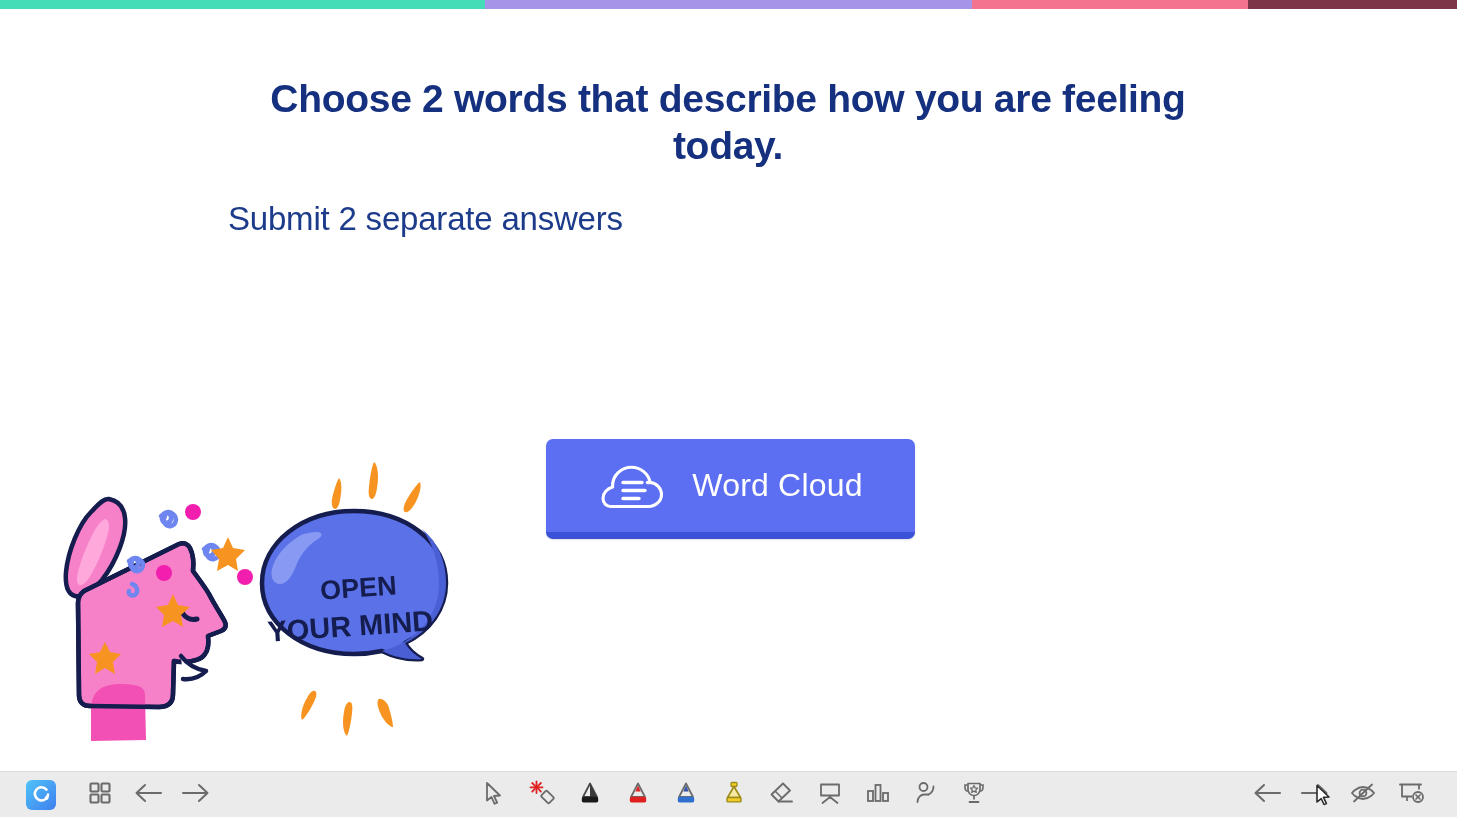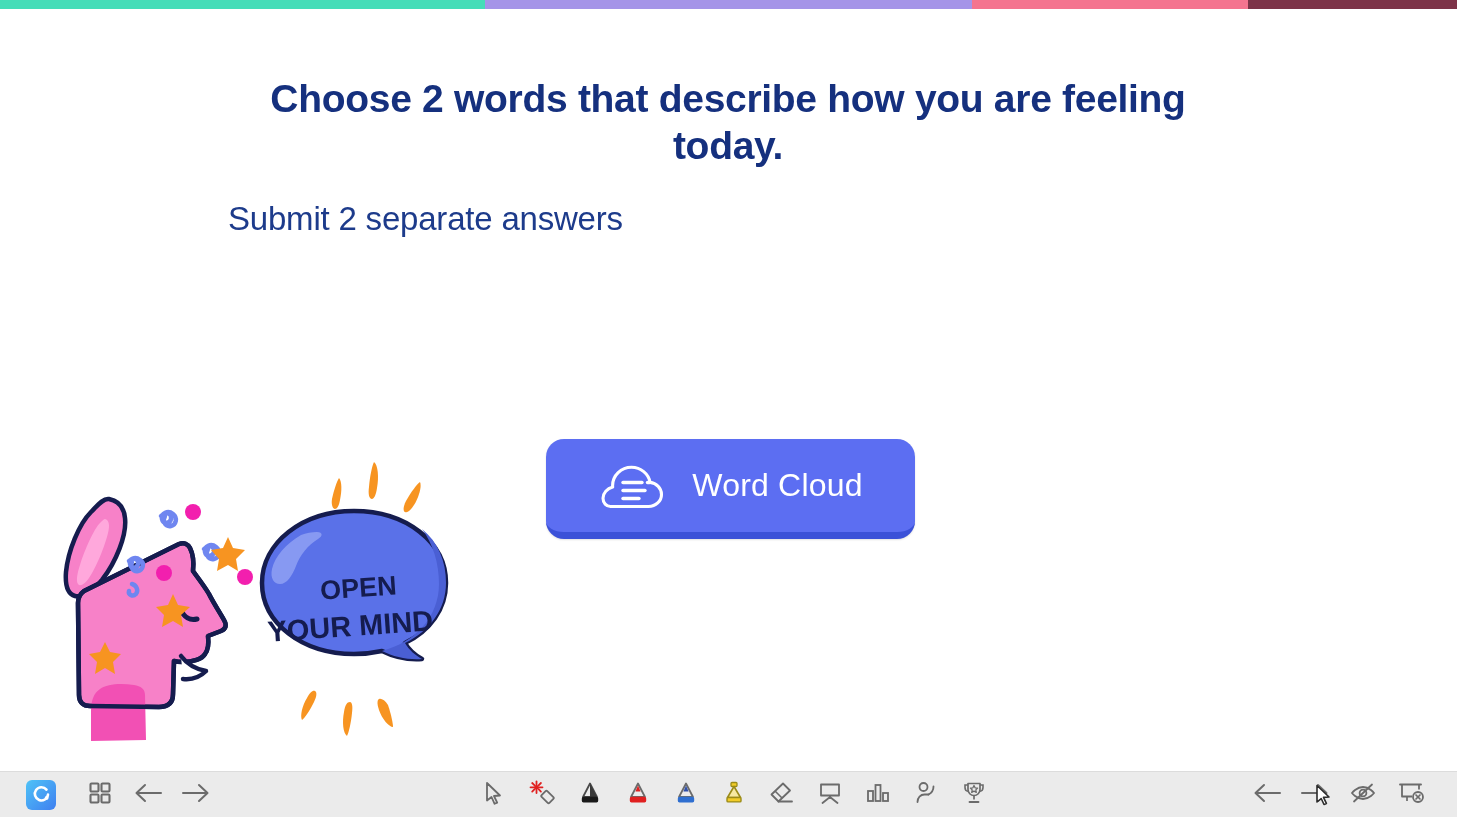--- a/index.html
+++ b/index.html
@@ -105,21 +105,21 @@
   
   #word-cloud-button {
     position: absolute;
     left: 546px;
     top: 430px;
     width: 369px;
     height: 100px;
     background: #5c6ef2;
     border: none;
     border-bottom: 7px solid #3b51d8;
-    border-radius: 18px;
+    border-radius: 7px;
     display: flex;
     align-items: center;
     justify-content: center;
     cursor: pointer;
     padding: 0;
     box-shadow: 0 1px 2px rgba(0,0,0,.12);
   }
   #word-cloud-button .wc-icon { margin-right: 22px; display:block; }
   #word-cloud-button .wc-label {
     font-size: 32px;

